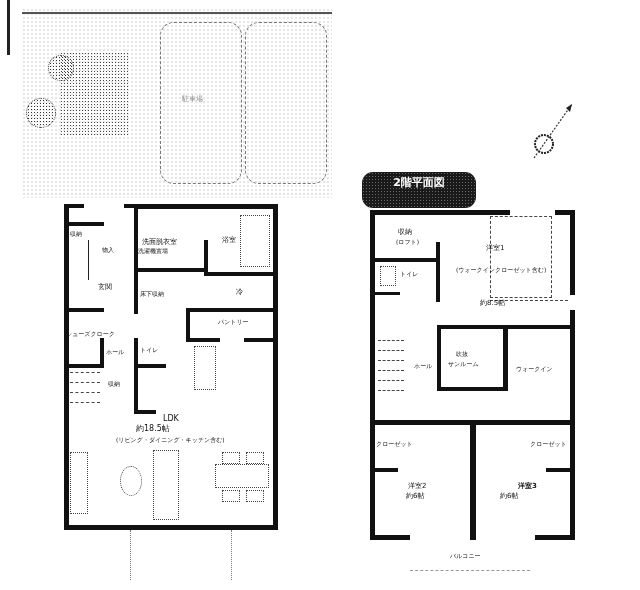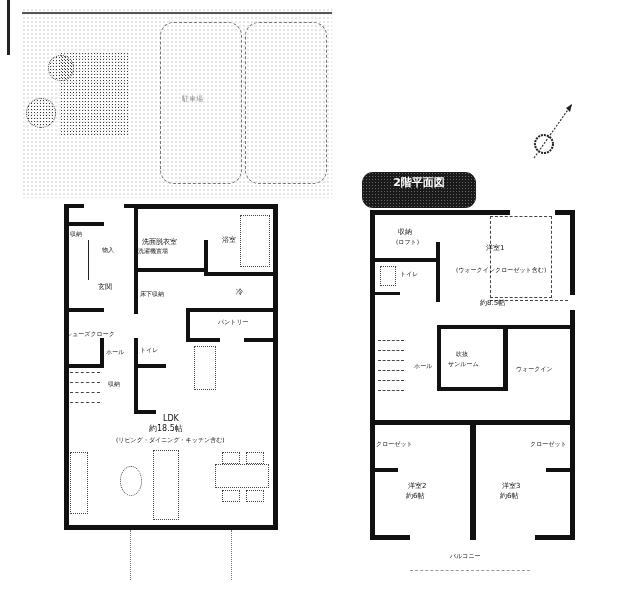--- a/index.html
+++ b/index.html
@@ -94,21 +94,21 @@
   <div class="lbl" style="left:102px;top:246px;font-size:6px;">物入</div>
   <div class="lbl" style="left:98px;top:283px;">玄関</div>
   <div class="lbl" style="left:140px;top:290px;font-size:6px;">床下収納</div>
   <div class="lbl" style="left:236px;top:288px;">冷</div>
   <div class="lbl" style="left:218px;top:318px;font-size:6px;">パントリー</div>
   <div class="lbl" style="left:66px;top:330px;font-size:6px;">シューズクローク</div>
   <div class="lbl" style="left:106px;top:348px;font-size:6px;">ホール</div>
   <div class="lbl" style="left:140px;top:346px;font-size:6px;">トイレ</div>
   <div class="lbl" style="left:108px;top:380px;font-size:6px;">収納</div>
   <div class="lbl big" style="left:163px;top:414px;">LDK</div>
-  <div class="lbl big" style="left:149px;top:424px;">約18.5帖</div>
+  <div class="lbl big" style="left:136px;top:424px;">約18.5帖</div>
   <div class="lbl" style="left:116px;top:436px;font-size:6px;">(リビング・ダイニング・キッチン含む)</div>
 </div>
 
 <div>
   <div class="badge">2階平面図</div>
 
   <svg class="compass" viewBox="0 0 60 60">
     <circle cx="18" cy="44" r="9" fill="none" stroke="#222" stroke-width="2" stroke-dasharray="2 1"></circle>
     <line x1="8" y1="58" x2="46" y2="4" stroke="#333" stroke-width="1.2" stroke-dasharray="2 1.5"></line>
     <polygon points="46,4 40,8 44,12" fill="#222"></polygon>
@@ -156,17 +156,17 @@
   <div class="lbl" style="left:480px;top:255px;margin-top:44px;">約8.5帖</div>
   <div class="lbl" style="left:456px;top:266px;font-size:6px;">(ウォークインクローゼット含む)</div>
   <div class="lbl" style="left:414px;top:362px;font-size:6px;">ホール</div>
   <div class="lbl" style="left:456px;top:350px;font-size:6px;">吹抜</div>
   <div class="lbl" style="left:448px;top:360px;font-size:6px;">サンルーム</div>
   <div class="lbl" style="left:516px;top:365px;font-size:6px;">ウォークイン</div>
   <div class="lbl" style="left:376px;top:440px;font-size:6px;">クローゼット</div>
   <div class="lbl" style="left:530px;top:440px;font-size:6px;">クローゼット</div>
   <div class="lbl" style="left:408px;top:482px;">洋室2</div>
   <div class="lbl" style="left:406px;top:492px;">約6帖</div>
-  <div class="lbl" style="left:502px;top:482px;">洋室3</div>
+  <div class="lbl" style="left:518px;top:482px;font-weight:bold;">洋室3</div>
   <div class="lbl" style="left:500px;top:492px;">約6帖</div>
   <div class="lbl" style="left:450px;top:552px;font-size:6px;">バルコニー</div>
   <div class="dash" style="left:410px;top:570px;width:120px;height:0;border-top-width:1px;border-color:#999;"></div>
 </div>
 
 </body></html>

